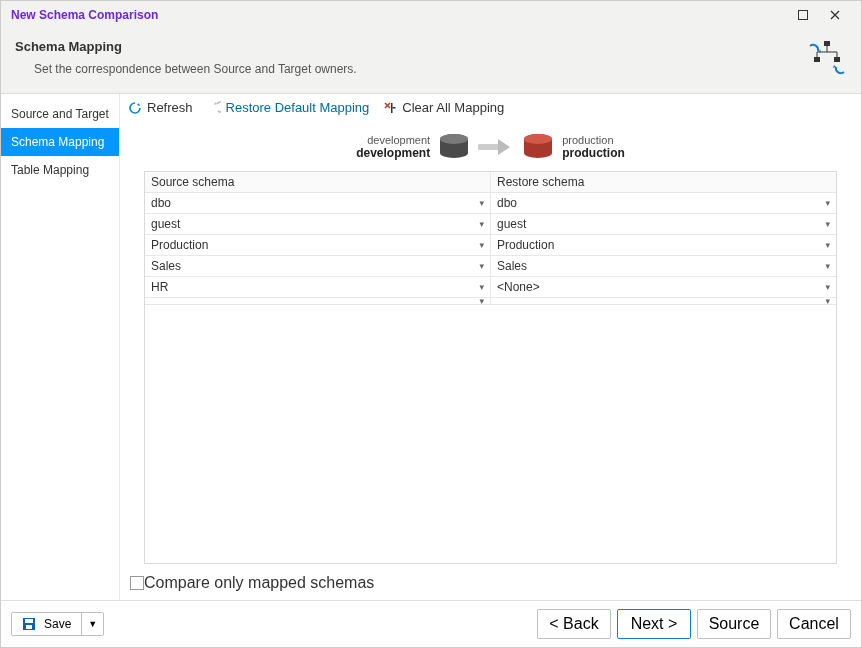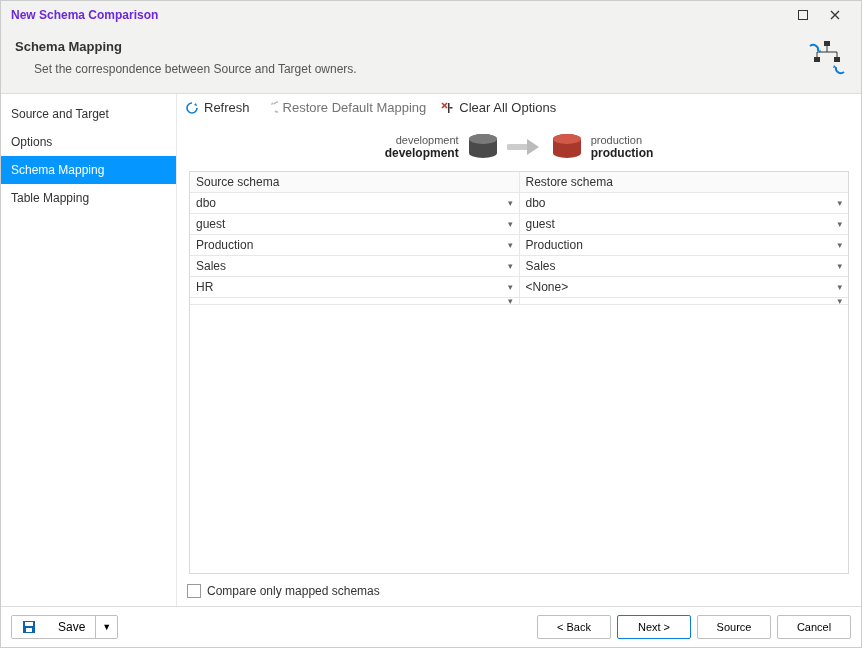--- a/index.html
+++ b/index.html
@@ -14,63 +14,63 @@
 .header { background: #f2f2f0; padding: 10px 14px 14px 14px; display: flex; align-items: flex-start; border-bottom: 1px solid #ddd; }
 .header-text { flex: 1; }
 .header-title { font-size: 13px; font-weight: bold; color: #333; margin-bottom: 8px; }
 .header-sub { font-size: 12px; color: #555; margin-left: 19px; }
 .header-icon { width: 40px; height: 40px; display:flex; align-items:center; justify-content:center; }
 
 
 .main { flex: 1; display: flex; min-height: 0; }
 
 
-.sidebar { width: 176px; background: #fff; border-right: 1px solid #e8e8e8; padding-top: 6px; }
+.sidebar { width: 119px; background: #fff; border-right: 1px solid #e8e8e8; padding-top: 6px; }
 .sidebar-item { font-size: 12px; color: #333; padding: 7px 10px; cursor: pointer; }
 .sidebar-item.active { background: #0597ff; color: #fff; }
 
 
 .content { flex: 1; display: flex; flex-direction: column; }
 
 
 .toolbar { display: flex; align-items: center; padding: 6px 8px; gap: 14px; }
 .tool-btn { display: flex; align-items: center; gap: 5px; font-size: 13px; color: #333; cursor: pointer; }
-.tool-btn.disabled { color: #737373; cursor: default; }
+.tool-btn.disabled { color: #0369a1; cursor: default; }
 .tool-btn .ico { width: 14px; height: 14px; display:flex; align-items:center; justify-content:center; }
 
 
 .dbrow { display: flex; align-items: center; justify-content: center; gap: 6px; padding: 12px 0 10px; }
 .dbcol { text-align: center; }
 .dbcol .top { font-size: 11px; color: #555; }
 .dbcol .bot { font-size: 12px; font-weight: bold; color: #222; }
 .dbicon { width: 36px; height: 28px; }
 .arrow { width: 36px; height: 20px; }
 
 
-.maptable { border: 1px solid #d9d9d9; margin: 0 12px; flex: 1; min-height: 0; display: flex; flex-direction: column; background: #fff; }
+.maptable { border: 1px solid #d9d9d9; margin: 0 24px; flex: 1; min-height: 0; display: flex; flex-direction: column; background: #fff; }
 .maprow { display: flex; border-bottom: 1px solid #e7e7e7; }
 .maprow.header-row { background: #fafafa; }
 .mapcell { flex: 1; display: flex; align-items: center; padding: 3px 6px; font-size: 12px; color: #333; position: relative; }
 .mapcell:first-child { border-right: 1px solid #e7e7e7; }
 .mapcell .dd { position: absolute; right: 6px; top: 50%; transform: translateY(-50%); font-size: 9px; color: #666; cursor: pointer; }
 .maprow.header-row .mapcell { font-weight: normal; color: #333; }
 .maprow.body-row .mapcell { cursor: pointer; }
 .mapbody { flex: 1; overflow: auto; }
 
 
-.checkrow { display: flex; align-items: center; gap: 6px; padding: 10px 10px 8px; font-size: 12px; color: #333; }
+.checkrow { display: flex; align-items: center; padding: 10px 10px 8px; font-size: 16px; color: #333; }
 .checkbox { width: 14px; height: 14px; border: 1px solid #999; background: #fff; cursor: pointer; }
 
 
 .footer { border-top: 1px solid #ddd; padding: 8px 10px; display: flex; align-items: center; background: #fff; }
 .save-group { display: flex; border: 1px solid #bfbfbf; border-radius: 2px; overflow: hidden; }
-.save-btn { display: flex; align-items: center; gap: 22px; padding: 4px 10px; font-size: 12px; cursor: pointer; background: #fff; }
+.save-btn { display: flex; align-items: center; gap: 8px; padding: 4px 10px; font-size: 12px; cursor: pointer; background: #fff; }
 .save-dd { padding: 4px 6px; border-left: 1px solid #bfbfbf; font-size: 9px; cursor: pointer; background:#fff; display:flex; align-items:center; }
 .spacer { flex: 1; }
-.btn { border: 1px solid #bfbfbf; background: #fff; font-size: 11px; padding: 5px 0; width: 74px; text-align: center; margin-left: 6px; cursor: pointer; border-radius: 2px; }
+.btn { border: 1px solid #bfbfbf; background: #fff; font-size: 16px; padding: 5px 0; width: 74px; text-align: center; margin-left: 6px; cursor: pointer; border-radius: 2px; }
 .btn.primary { border: 1px solid #0a7fd9; }
 </style>
 </head>
 <body>
 
 <div class="titlebar">
   <div class="title">New Schema Comparison</div>
   <div class="win-btn">
     <svg width="10" height="10">
         <rect x="0.5" y="0.5" width="9" height="9" fill="none" stroke="#333" stroke-width="1"></rect>
@@ -103,21 +103,20 @@
       <path d="M37 33 a5 5 0 0 1 -8 -5" fill="none" stroke="#0a7fd9" stroke-width="2"></path>
       <path d="M29 28 l-3 1 l1 -3 z" fill="#0a7fd9"></path>
     </svg>
   </div>
 </div>
 
 <div class="main">
 
   <div class="sidebar">
     <div class="sidebar-item">Source and Target</div>
-    <div class="sidebar-item">Options</div>
     <div class="sidebar-item active">Schema Mapping</div>
     <div class="sidebar-item">Table Mapping</div>
   </div>
 
   <div class="content">
 
     <div class="toolbar">
       <div class="tool-btn">
         <span class="ico">
           <svg width="14" height="14" viewBox="0 0 14 14">
@@ -137,21 +136,21 @@
         <span>Restore Default Mapping</span>
       </div>
       <div class="tool-btn">
         <span class="ico">
           <svg width="14" height="14" viewBox="0 0 14 14">
               <path d="M2 2 L7 7 M7 2 L2 7" stroke="#c0392b" stroke-width="1.6"></path>
               <rect x="8" y="2" width="1.5" height="10" fill="#333"></rect>
               <rect x="9.5" y="6" width="3" height="1.5" fill="#333"></rect>
             </svg>
         </span>
-        <span>Clear All Options</span>
+        <span>Clear All Mapping</span>
       </div>
     </div>
 
     <div class="dbrow">
       <div class="dbcol" style="text-align:right">
         <div class="top">development</div>
         <div class="bot">development</div>
       </div>
       <svg class="dbicon" viewBox="0 0 36 28">
         <ellipse cx="18" cy="6" rx="14" ry="5" fill="#6b6b6b"></ellipse>

